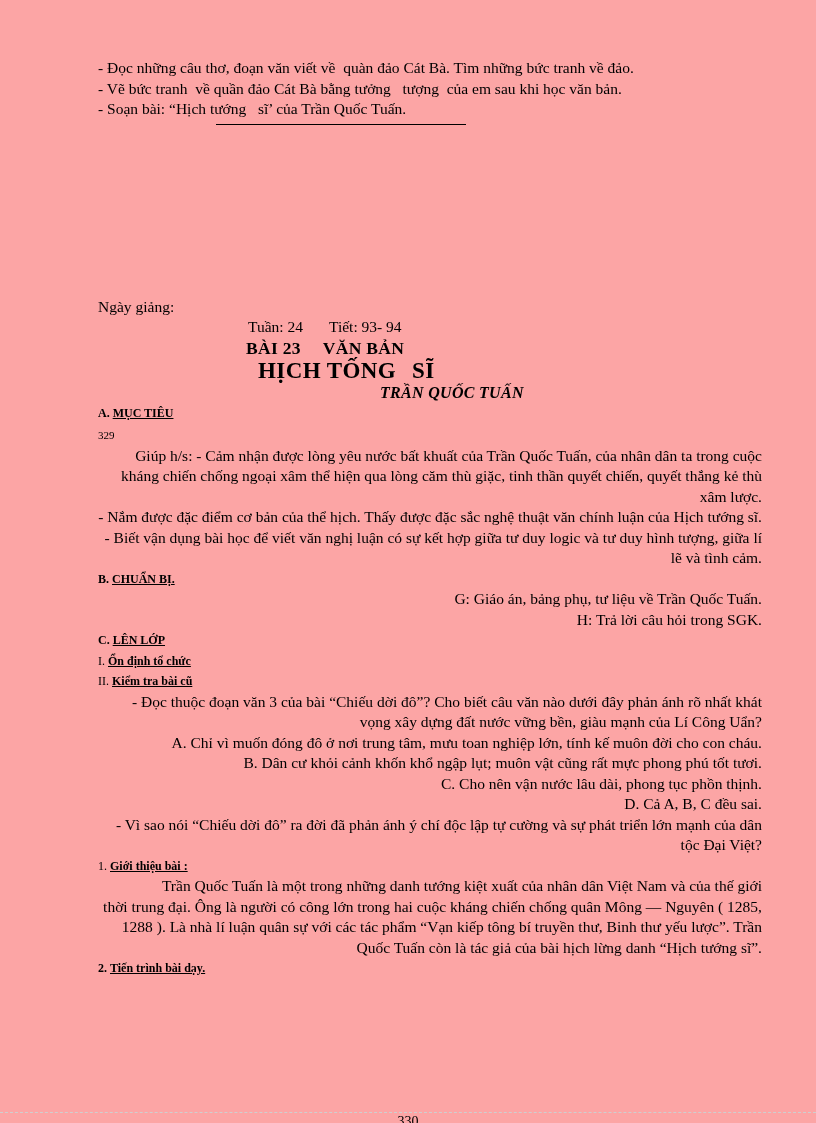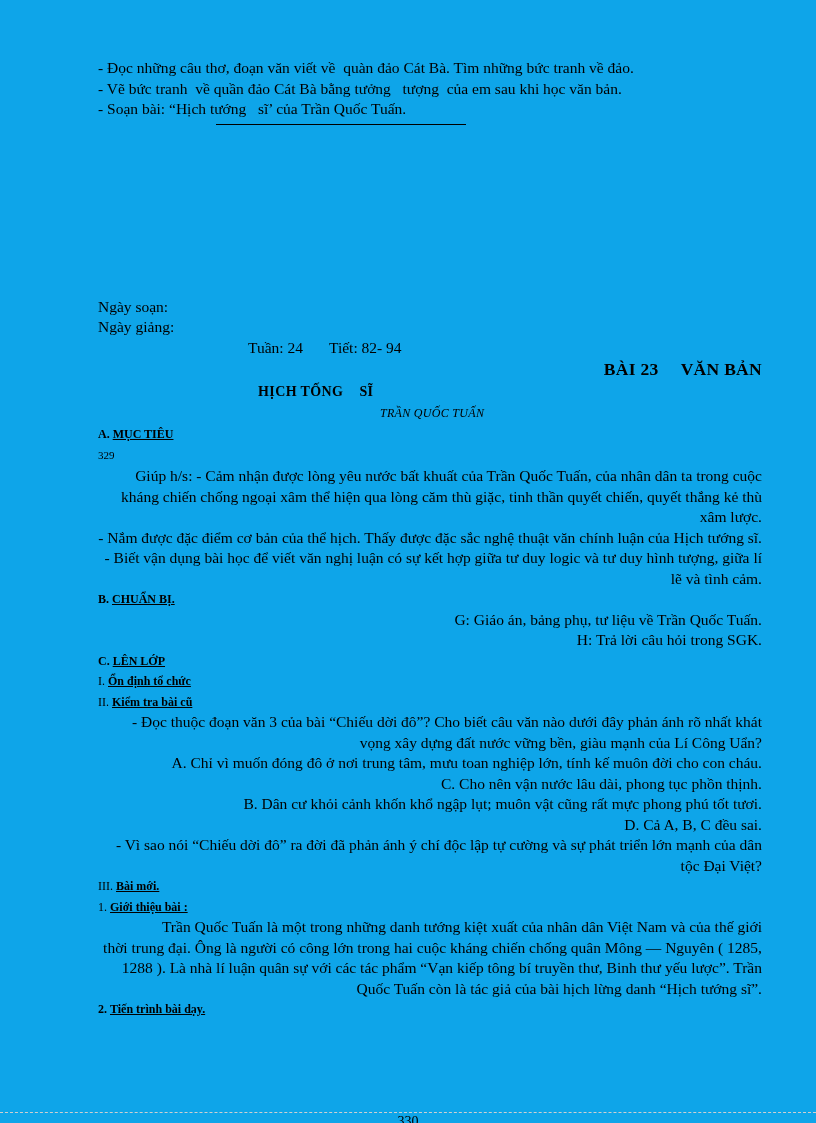--- a/index.html
+++ b/index.html
@@ -8,21 +8,21 @@
     background: #ffffff;
   }
   body {
     font-family: "Liberation Serif", "DejaVu Serif", serif;
     color: #000000;
   }
   .page {
     width: 816px;
     height: 1123px;
     position: relative;
-    background: #0ea5e9;
+    background: #fca5a5;
     box-sizing: border-box;
     overflow: hidden;
   }
   .content {
     position: absolute;
     left: 98px;
     top: 58px;
     width: 664px;
   }
   .line {
@@ -56,40 +56,39 @@
   .tuan-line .gap {
     display: inline-block;
     width: 26px;
   }
   .bai-line {
     font-size: 17.5px;
     font-weight: bold;
     line-height: 22px;
     margin-left: 148px;
     letter-spacing: 0.3px;
-    text-align: right;
   }
   .bai-line .gap {
     display: inline-block;
     width: 22px;
   }
   .hich-line {
-    font-size: 14px;
+    font-size: 23px;
     font-weight: bold;
     line-height: 23px;
     margin-left: 160px;
     letter-spacing: 0.4px;
   }
   .hich-line .gap {
     display: inline-block;
     width: 16px;
   }
   .author-line {
-    font-size: 12px;
-    font-weight: normal;
+    font-size: 16px;
+    font-weight: bold;
     font-style: italic;
     line-height: 21px;
     margin-left: 282px;
     letter-spacing: 0.3px;
   }
   .page-num-inner {
     font-size: 11px;
     line-height: 22px;
   }
   .section-head {
@@ -125,26 +124,25 @@
 
     <div class="line">- Đọc những câu thơ, đoạn văn viết về  quàn đảo Cát Bà. Tìm những bức tranh về đảo.</div>
     <div class="line">- Vẽ bức tranh  về quần đảo Cát Bà bằng tưởng   tượng  của em sau khi học văn bản.</div>
     <div class="line">- Soạn bài: “Hịch tướng   sĩ’ của Trần Quốc Tuấn.</div>
 
     <hr class="hr-short">
 
     <div class="spacer-block"></div>
 
     <div class="date-block">
-      <div class="line">Ngày soạn:</div>
       <div class="line">Ngày giảng:</div>
     </div>
 
     <div class="tuan-line">
-      <span>Tuần: 24</span><span class="gap"></span><span>Tiết: 82- 94</span>
+      <span>Tuần: 24</span><span class="gap"></span><span>Tiết: 93- 94</span>
     </div>
 
     <div class="bai-line">
       <span>BÀI 23</span><span class="gap"></span><span>VĂN BẢN</span>
     </div>
 
     <div class="hich-line">
       <span>HỊCH TỐNG</span><span class="gap"></span><span>SĨ</span>
     </div>
 
@@ -178,29 +176,25 @@
       <span class="bu">Ổn định tổ chức</span>
     </div>
 
     <div class="section-head">
       <span>II.</span>
       <span class="bu">Kiểm tra bài cũ</span>
     </div>
 
     <p class="para">- Đọc thuộc đoạn văn 3 của bài “Chiếu dời đô”? Cho biết câu văn nào dưới  đây phản ánh rõ nhất khát vọng xây dựng đất nước  vững bền, giàu mạnh của Lí Công Uẩn?</p>
     <p class="para">A. Chỉ vì muốn đóng đô ở nơi trung tâm, mưu   toan nghiệp lớn, tính kế muôn đời cho con cháu.</p>
+    <p class="para">B. Dân cư   khỏi cảnh khốn khổ ngập lụt; muôn vật cũng rất mực phong phú tốt tươi.</p>
     <p class="para">C. Cho nên vận nước   lâu dài, phong tục phồn thịnh.</p>
-    <p class="para">B. Dân cư   khỏi cảnh khốn khổ ngập lụt; muôn vật cũng rất mực phong phú tốt tươi.</p>
     <p class="para">D. Cả A, B, C đều sai.</p>
     <p class="para">- Vì sao nói “Chiếu dời đô” ra đời đã phản ánh ý    chí độc lập tự cường   và sự phát triển lớn mạnh của dân tộc Đại Việt?</p>
 
-    <div class="section-head">
-      <span>III.</span>
-      <span class="bu">Bài mới.</span>
-    </div>
 
     <div class="section-head">
       <span>1.</span>
       <span class="bu">Giới thiệu bài :</span>
     </div>
 
     <p class="para"><span class="indent"></span><span>Trần Quốc Tuấn là một trong những danh tướng   kiệt xuất của nhân dân Việt Nam và của thế giới thời trung đại. Ông là người   có công lớn trong hai cuộc kháng chiến chống quân Mông — Nguyên ( 1285, 1288 ). Là nhà lí luận quân sự với các tác phẩm “Vạn kiếp tông bí truyền thư,   Binh thư   yếu lược”.  Trần Quốc Tuấn còn là tác giả của bài hịch lừng danh “Hịch tướng   sĩ”.</span></p>
 
     <div class="section-head">
       <span class="bold">2.</span>

